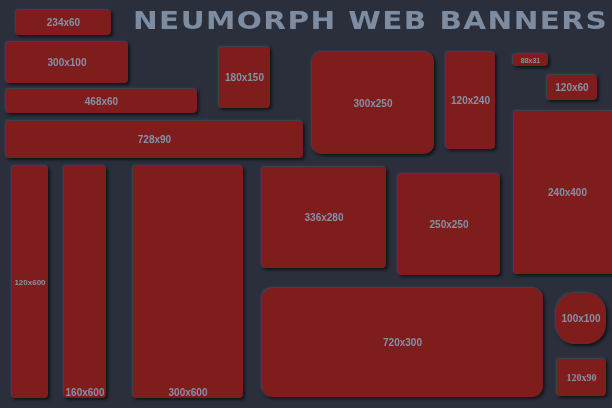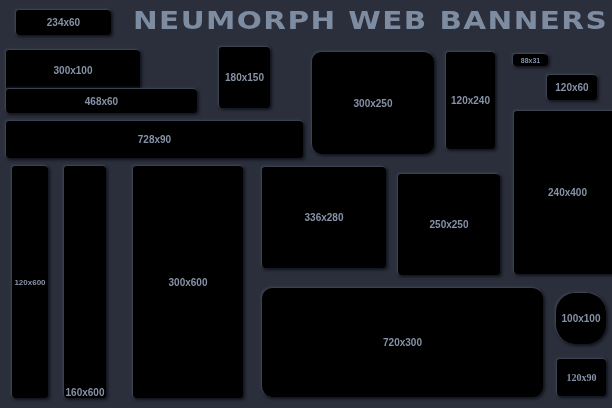--- a/index.html
+++ b/index.html
@@ -26,21 +26,21 @@
       letter-spacing: 1.2px;
       color: #7d8ca1;
       white-space: nowrap;
       line-height: 28px;
       transform: scaleX(1.18);
       transform-origin: left center;
     }
     .banner {
       position: absolute;
       box-sizing: border-box;
-      background: #000000;
+      background: #7f1d1d;
       border-radius: 4px;
       border-top: 1px solid #3c4152;
       border-left: 1px solid #3c4152;
       box-shadow: 2px 2px 3px rgba(10, 12, 18, 0.75), -1px -1px 2px rgba(70, 76, 94, 0.35);
       display: flex;
       align-items: center;
       justify-content: center;
       cursor: pointer;
     }
     .banner span {
@@ -54,21 +54,21 @@
   </style>
 </head>
 <body>
 
 <div class="title">NEUMORPH WEB BANNERS</div>
 
 <div class="banner" style="left:15px;top:9px;width:96px;height:26px;">
   <span>234x60</span>
 </div>
 
-<div class="banner" style="left:5px;top:41px;width:135px;height:42px;margin-top:8px;">
+<div class="banner" style="left:5px;top:41px;width:123px;height:42px;">
   <span>300x100</span>
 </div>
 
 <div class="banner" style="left:5px;top:88px;width:192px;height:25px;">
   <span>468x60</span>
 </div>
 
 <div class="banner" style="left:5px;top:120px;width:298px;height:38px;">
   <span>728x90</span>
 </div>
@@ -98,21 +98,21 @@
 </div>
 
 <div class="banner small" style="left:11px;top:165px;width:37px;height:233px;">
   <span>120x600</span>
 </div>
 
 <div class="banner" style="left:63px;top:165px;width:43px;height:233px;align-items:flex-end;">
   <span>160x600</span>
 </div>
 
-<div class="banner" style="left:132px;top:165px;width:111px;height:233px;">
+<div class="banner" style="left:132px;top:165px;width:111px;height:233px;align-items:flex-end;">
   <span>300x600</span>
 </div>
 
 <div class="banner" style="left:261px;top:166px;width:125px;height:102px;">
   <span>336x280</span>
 </div>
 
 <div class="banner" style="left:397px;top:173px;width:103px;height:102px;">
   <span>250x250</span>
 </div>

